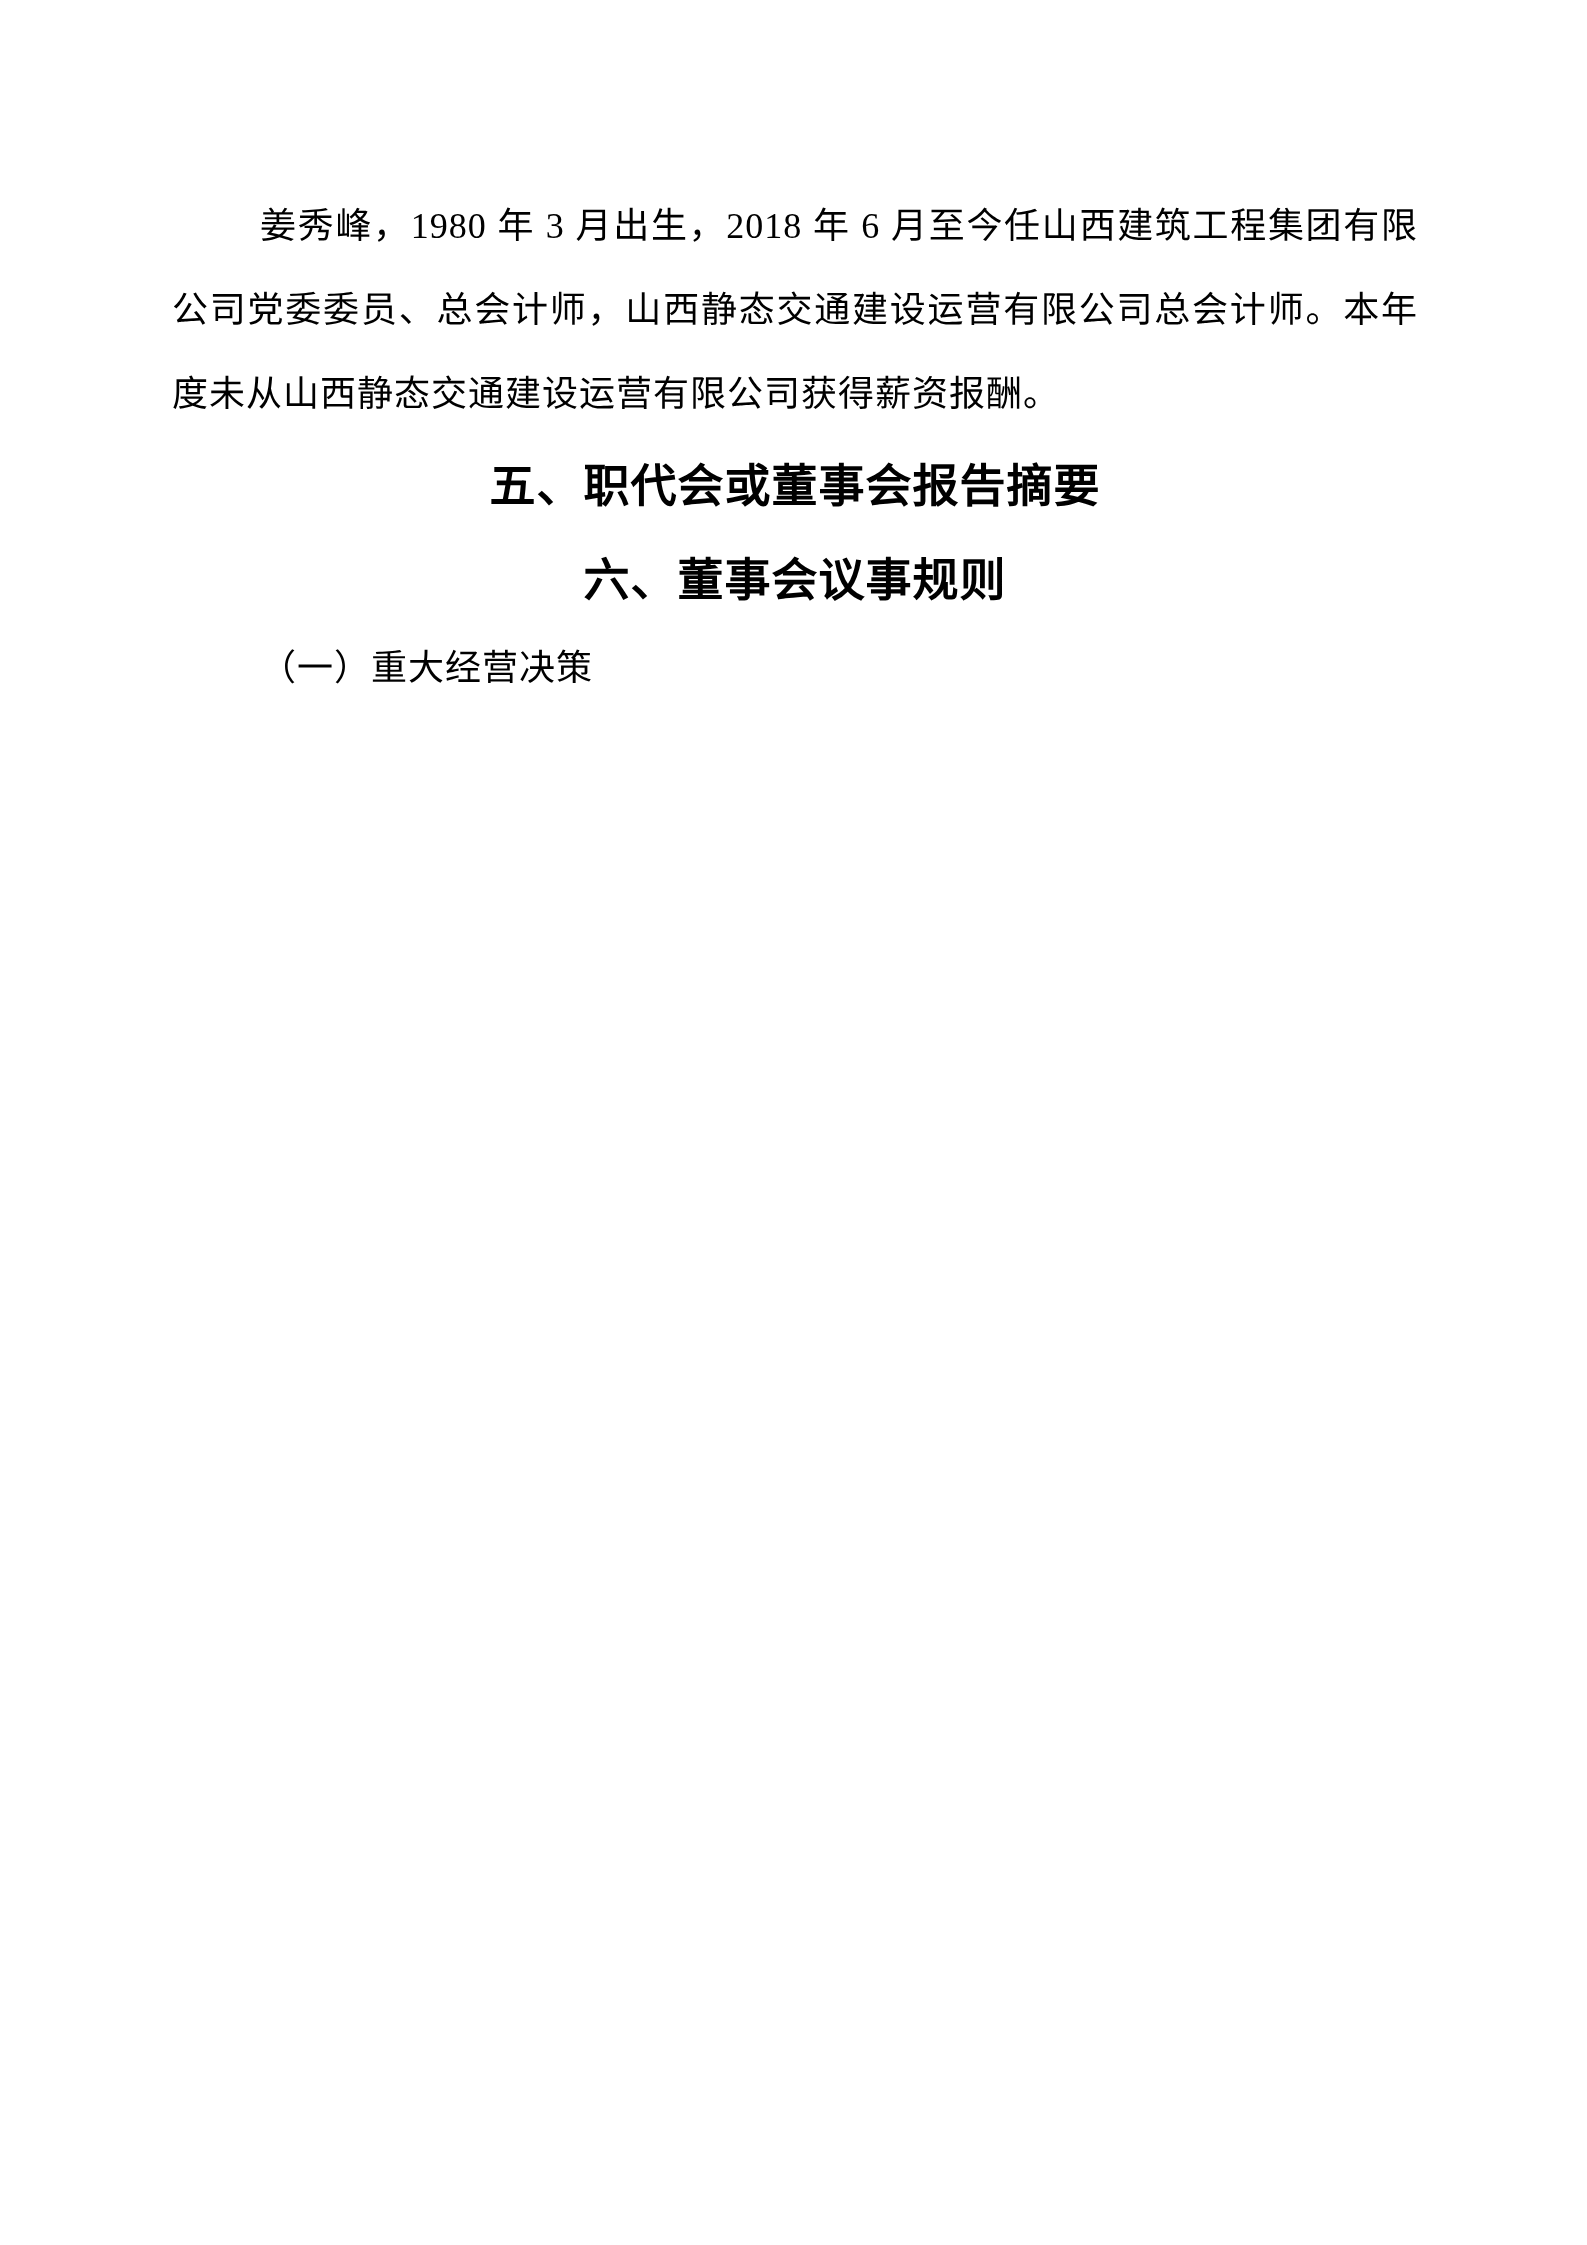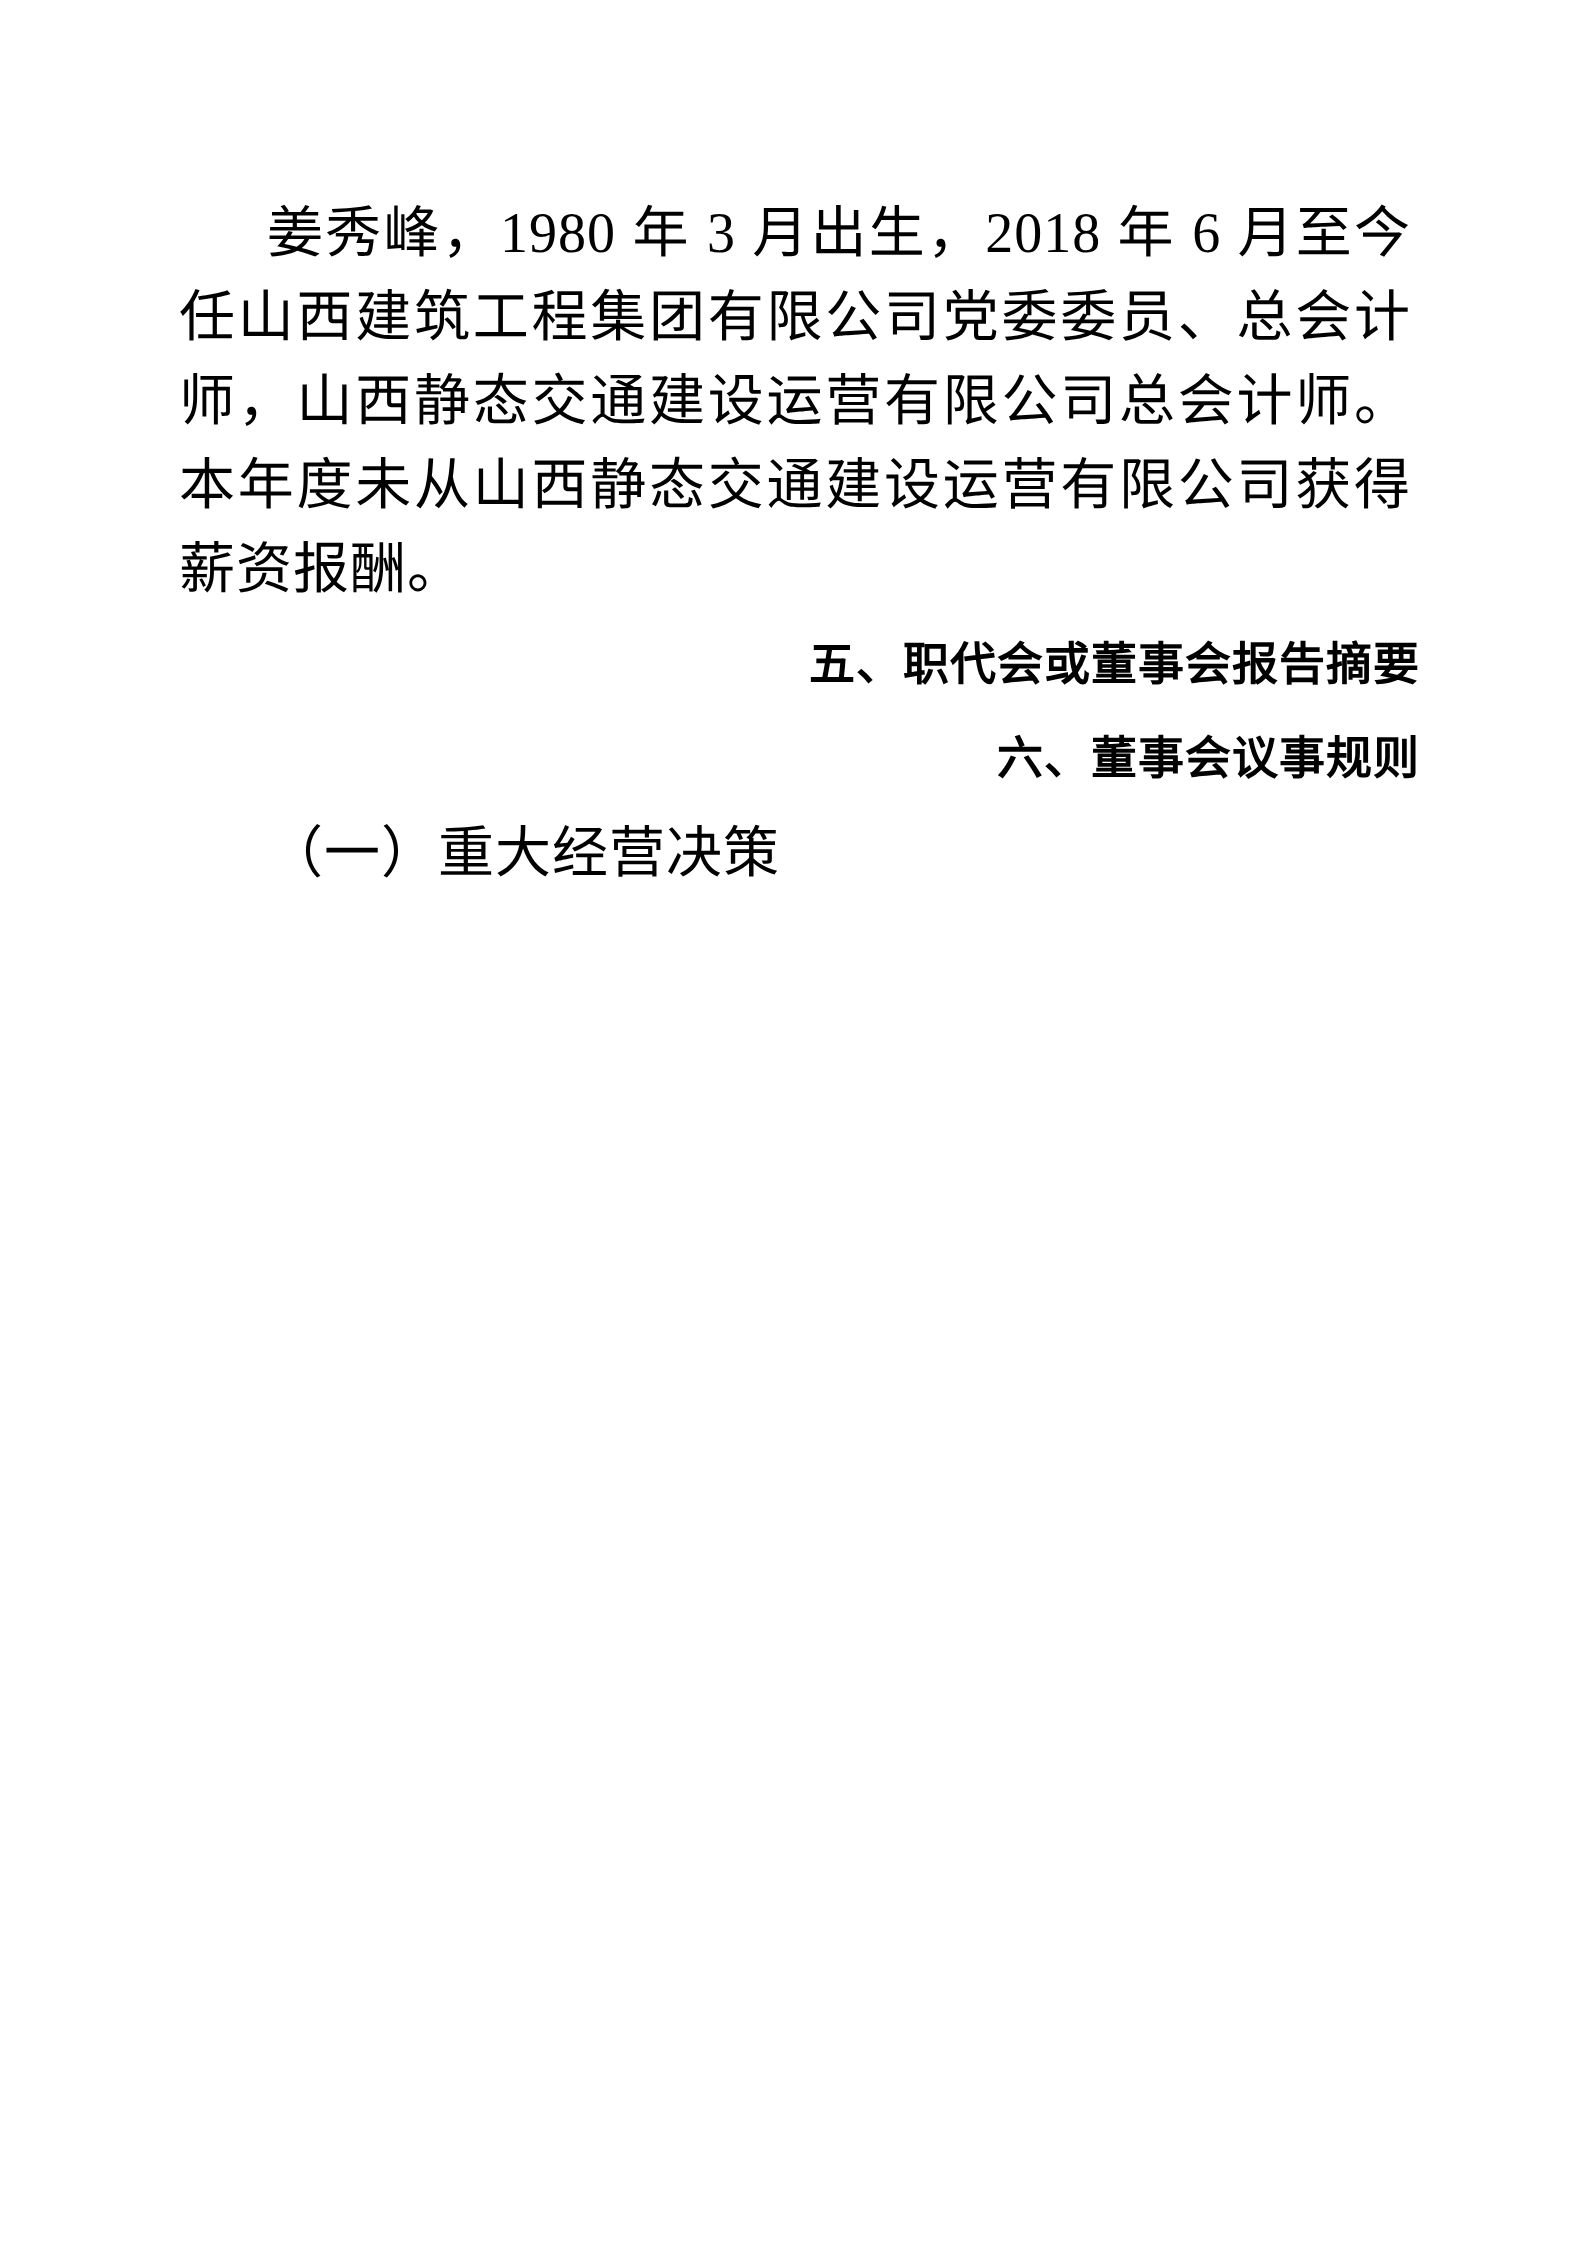--- a/index.html
+++ b/index.html
@@ -15,36 +15,36 @@
     background: #ffffff;
     box-sizing: border-box;
     padding: 182px 167px 0 170px;
     overflow: hidden;
   }
   .doc {
     color: #000000;
   }
   .para {
     font-family: "Liberation Serif", "DejaVu Serif", serif;
-    font-size: 56px;
+    font-size: 36px;
     line-height: 84px;
     text-align: justify;
     text-justify: inter-ideograph;
     text-indent: 88px;
-    margin: 9px;
+    margin: 2px;
     color: #000000;
     letter-spacing: 1px;
   }
   .heading {
     font-family: "Liberation Sans", "DejaVu Sans", sans-serif;
     font-weight: 700;
     font-size: 46px;
     line-height: 88px;
     text-indent: 0;
-    text-align: right;
+    text-align: center;
     margin: 6px 0 2px 0;
     color: #000000;
     letter-spacing: 1px;
   }
 </style>
 </head>
 <body>
 
 <div class="page">
   <div class="doc">

